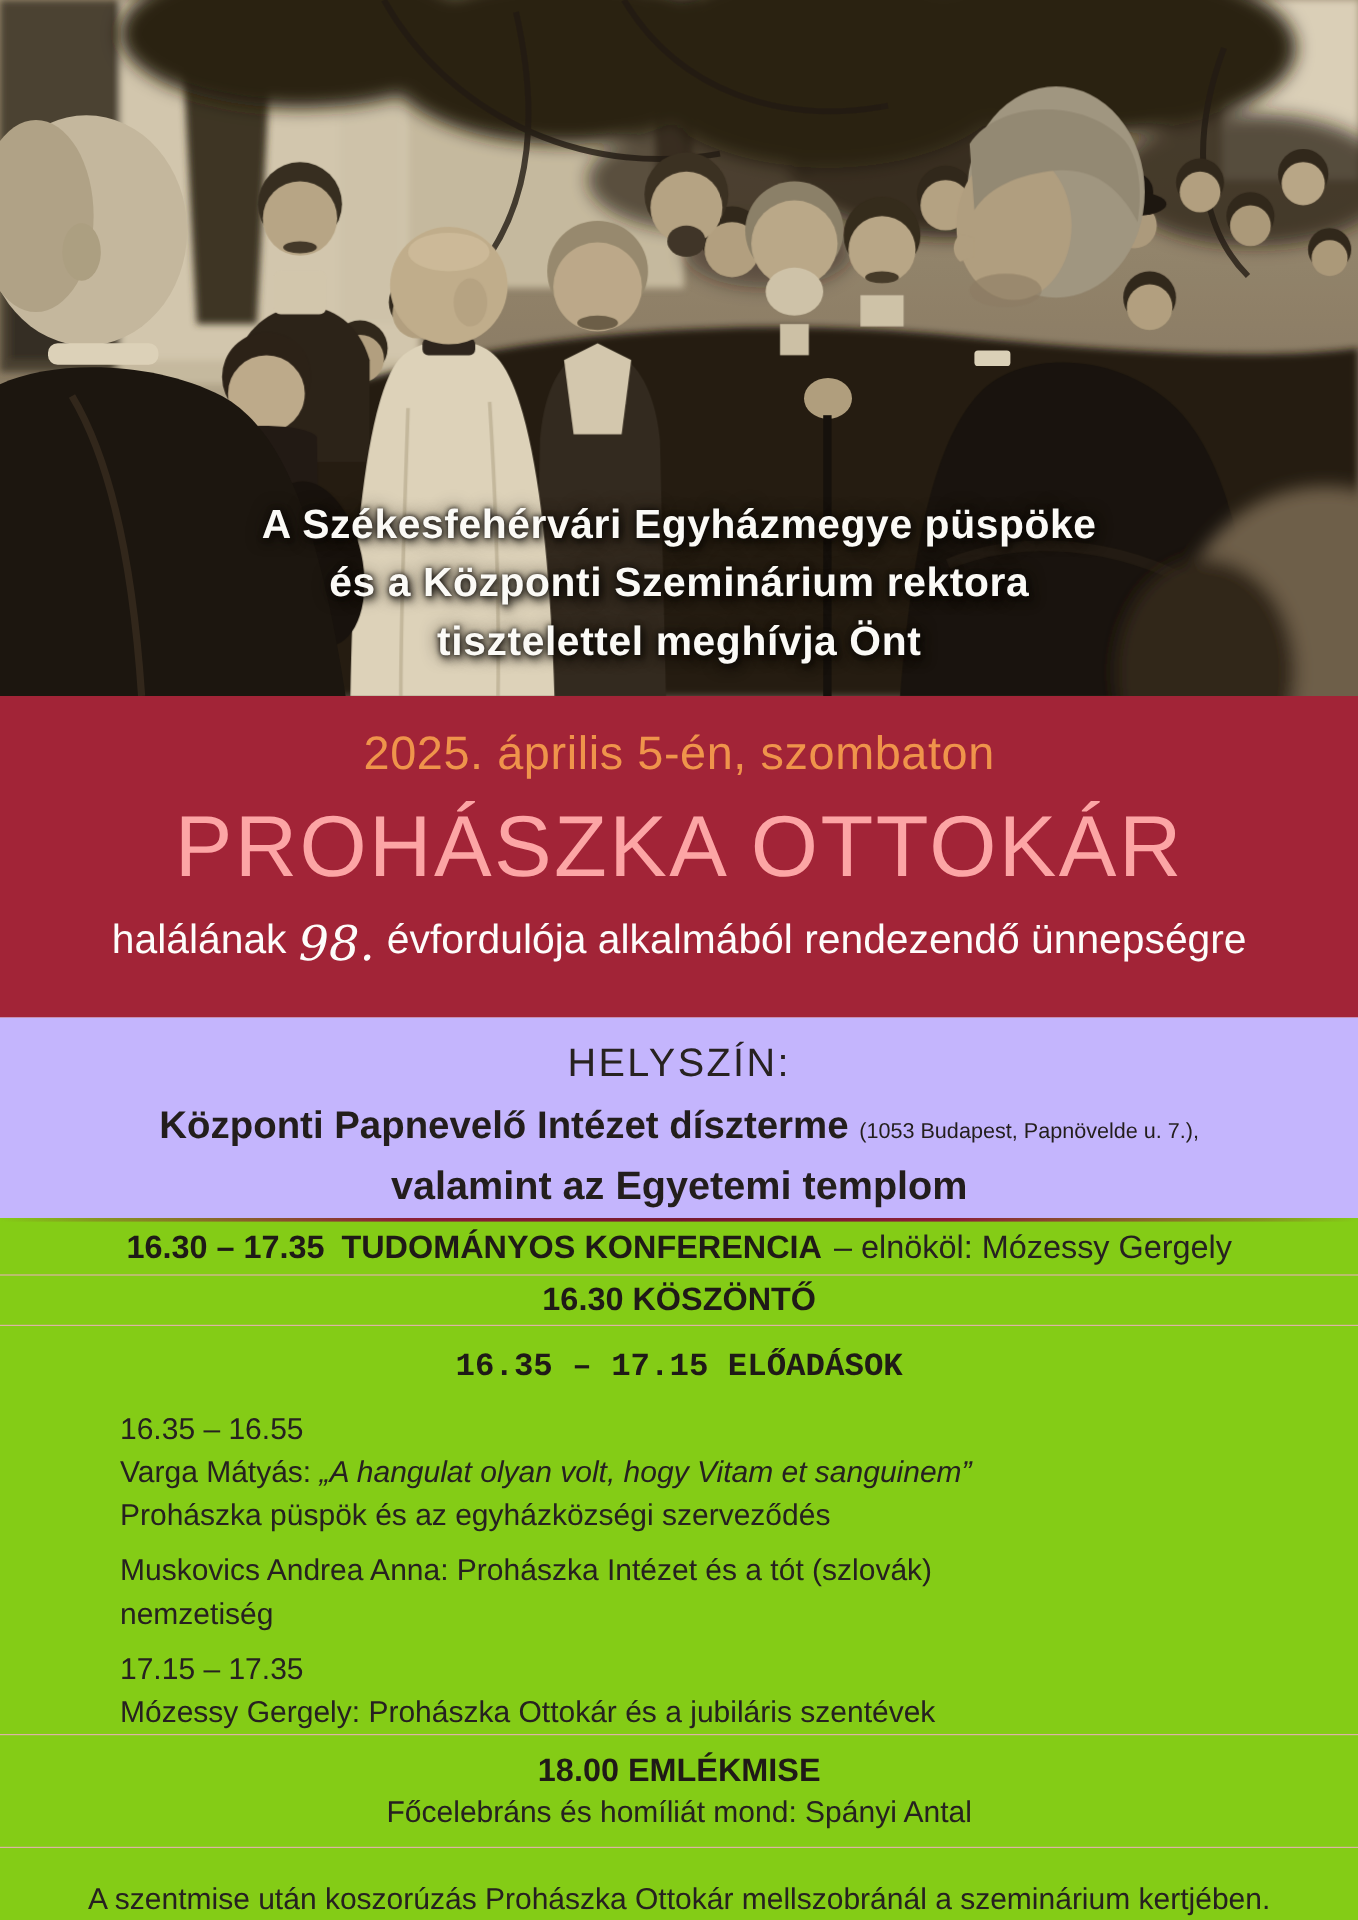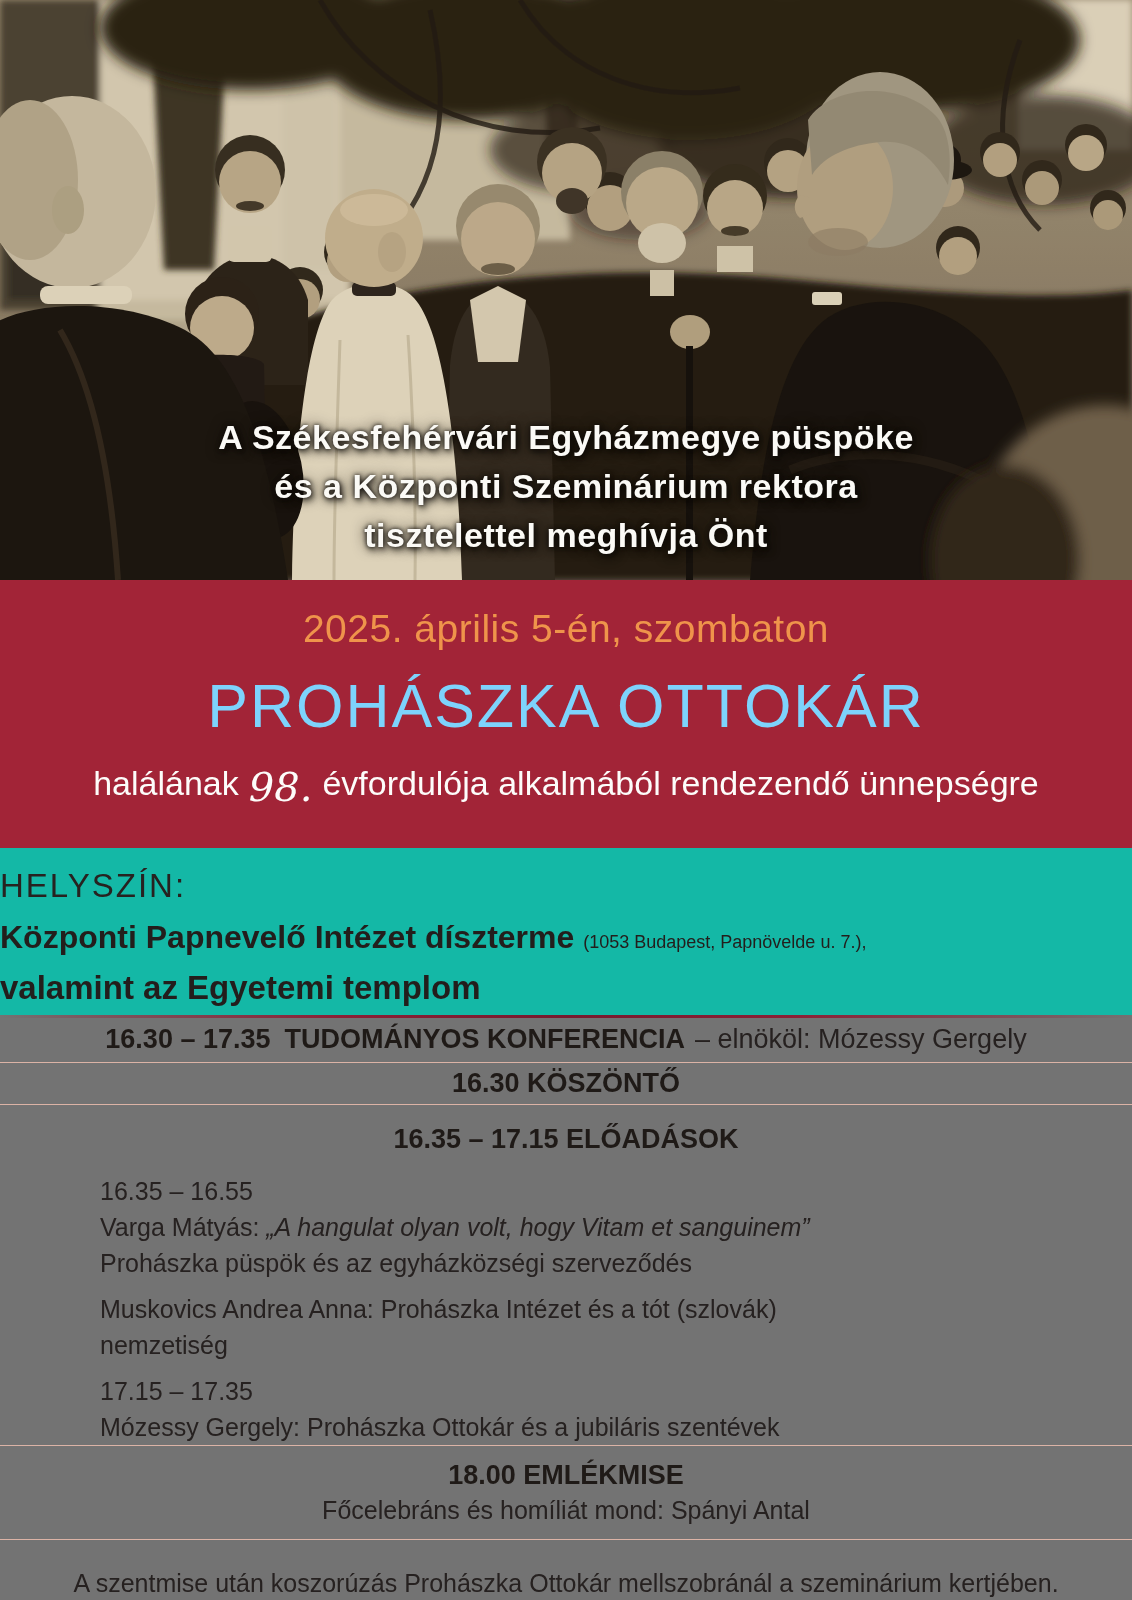--- a/index.html
+++ b/index.html
@@ -13,46 +13,46 @@
   .photo{position:relative; width:1132px; height:580px; background:#8d8069; overflow:hidden;}
   .photo svg{display:block;}
   .photo-overlay{
     position:absolute; left:0; right:0; bottom:20px; text-align:center;
     color:#fbfaf6; font-size:34px; font-weight:700; line-height:49px; letter-spacing:.5px;
     text-shadow:0 0 4px rgba(18,14,10,.95), 0 0 14px rgba(18,14,10,.8), 2px 3px 7px rgba(8,6,4,.85);
   }
   
   .band{height:268px; background:#a22437; text-align:center; color:#fff; overflow:hidden;}
   .band-date{margin-top:28px; font-size:39px; line-height:42px; color:#ef944b; letter-spacing:.5px;}
-  .band-title{margin:8px 0 0 0; font-size:61px; line-height:96px; font-weight:400; letter-spacing:2px; color:#7dd3fc; white-space:nowrap;}
+  .band-title{margin:8px 0 0 0; font-size:72px; line-height:96px; font-weight:400; letter-spacing:2px; color:#fca5a5; white-space:nowrap;}
   .band-sub{margin-top:2px; font-size:34px; line-height:50px; color:#fdfcfa; white-space:nowrap;}
   .band-sub .num{
     font-family:"DejaVu Serif", serif; font-style:italic; font-weight:400;
     font-size:40px; position:relative; top:6px; margin:0 10px;
   }
   
-  .venue{height:167px; background:#14b8a6; color:#272220; overflow:hidden;}
+  .venue{height:167px; background:#c4b5fd; text-align:center; color:#272220; overflow:hidden;}
   .venue-heading{margin-top:18px; font-size:33px; line-height:40px; letter-spacing:2px;}
   .venue-line1{margin-top:8px; font-size:32px; line-height:46px; font-weight:700; color:#231e1c; white-space:nowrap;}
   .venue-line1 .detail{font-size:18px; font-weight:400; letter-spacing:0;}
   .venue-line2{margin-top:2px; font-size:33px; line-height:42px; font-weight:700; color:#231e1c;}
   
-  .schedule{height:585px; background:#737373; color:#262120; display:flex; flex-direction:column;}
+  .schedule{height:585px; background:#84cc16; color:#262120; display:flex; flex-direction:column;}
   .grad-line{height:4px;
     background:linear-gradient(90deg, rgba(124,27,48,0) 0%, rgba(140,32,54,.3) 7%, #8c2036 30%, #771a2e 50%, #8c2036 70%, rgba(140,32,54,.3) 93%, rgba(124,27,48,0) 100%);
   }
   .divider{height:1px; background:#dcb3a6;}
   .row-center{display:flex; align-items:center; justify-content:center; text-align:center;}
   .row-conf{height:62px; font-size:27px; white-space:nowrap;}
   .row-conf .bold{font-weight:700; color:#1f1a17;}
   .row-conf .time{margin-right:14px;}
   .row-conf .chair{margin-left:10px; font-weight:400;}
   .row-welcome{height:58px; font-size:27px; font-weight:700; color:#1f1a17;}
   .block-lectures{padding:12px 0 0 0;}
-  .lect-heading{height:46px; font-size:27px; font-weight:700; color:#1f1a17;}
+  .lect-heading{height:46px; font-size:27px; font-weight:700; color:#1f1a17;font-family:Liberation Mono, monospace;}
   .talk{display:flex; align-items:flex-start; padding-left:100px; margin-top:10px;flex-direction:column;}
   .talk-time{width:230px; flex:none; font-size:25px; line-height:36px;}
   .talk-content{flex:1; font-size:25px; line-height:36px;}
   .talk-content .line{white-space:nowrap;}
   .talk-content .quote{font-style:italic;}
   .row-mass{padding:12px 12px; text-align:center;}
   .mass-heading{font-size:27px; line-height:36px; font-weight:700; color:#1f1a17;}
   .mass-celebrant{font-size:25px; line-height:34px;}
   .row-closing{flex:1; text-align:center; padding-top:26px; font-size:25px; line-height:34px;}
 </style>

